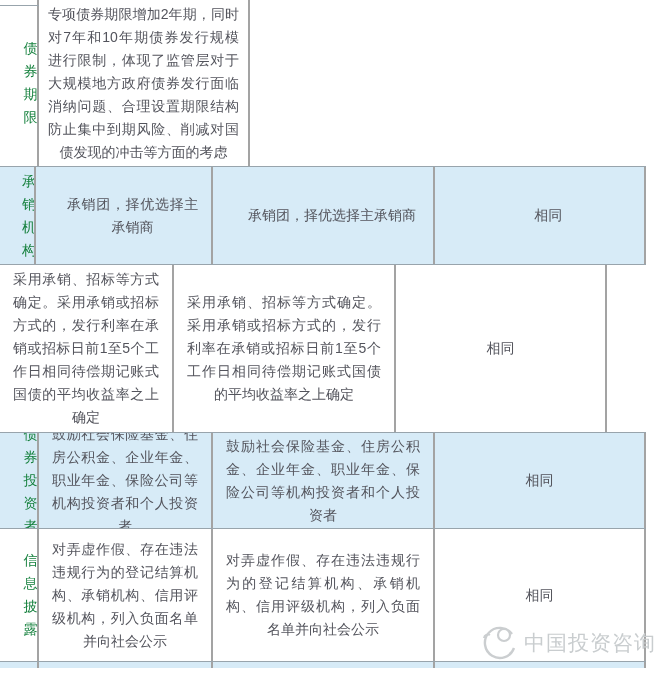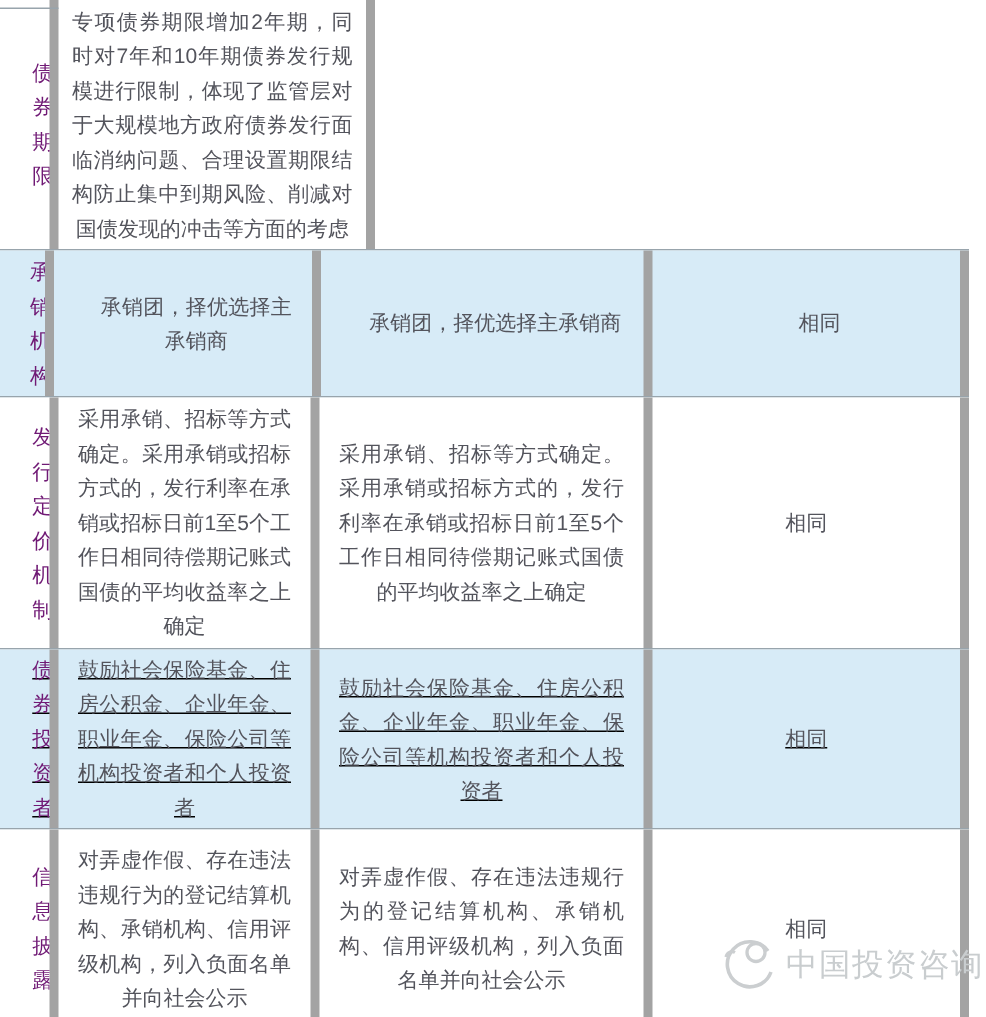--- a/index.html
+++ b/index.html
@@ -20,26 +20,26 @@
   .row {
     display:flex;
     border-bottom:1px solid #98a4ac;
     box-sizing:border-box;
     background:#ffffff;
   }
   .row.hl { background:#d7ebf7; }
   .r1 { height:167px; }
   .r2 { height:98px;gap:18px; }
   .r3 { height:168px; }
-  .r4 { height:120px;text-decoration:underline; }
+  .r4 { height:96px; }
   .r5 { height:133px; }
   .r6 { height:6px; border-bottom:none; }
   .c {
     box-sizing:border-box;
-    border-right:6px solid #a3a3a3;
+    border-right:2px solid #a3a3a3;
     display:flex; align-items:center; justify-content:center;
     overflow:hidden;
   }
   .c1 { width:39px; }
   .c2 { width:174px; }
   .c3 { width:222px; }
   .c4 { width:211px; }
   .txt {
     width:100%;
     font-size:14px; line-height:23px;
@@ -47,21 +47,21 @@
     text-align:justify;
     text-align-last:center;
     box-sizing:border-box;
   }
   .c2 .txt { padding:0 13px; }
   .c3 .txt { padding:0 13px; }
   .c4 .txt { padding:0 9px; }
   .hdr {
     width:16px;
     font-size:14px; line-height:23px;
-    color:#701a75;
+    color:#15803d;
     text-align:center;
     word-break:break-all;
     margin-left:24px;
   }
   .top-seg {
     position:absolute; top:5px; left:0;
     width:39px; height:1px;
     background:#98a4ac;
   }
   .watermark {
@@ -102,23 +102,20 @@
       </div>
       <div class="c c3">
         <div class="txt">承销团，择优选择主承销商</div>
       </div>
       <div class="c c4">
         <div class="txt">相同</div>
       </div>
     </div>
 
     <div class="row r3">
-      <div class="c c1">
-        <div class="hdr">发行定价机制</div>
-      </div>
       <div class="c c2">
         <div class="txt">采用承销、招标等方式确定。采用承销或招标方式的，发行利率在承销或招标日前1至5个工作日相同待偿期记账式国债的平均收益率之上确定</div>
       </div>
       <div class="c c3">
         <div class="txt">采用承销、招标等方式确定。采用承销或招标方式的，发行利率在承销或招标日前1至5个工作日相同待偿期记账式国债的平均收益率之上确定</div>
       </div>
       <div class="c c4">
         <div class="txt">相同</div>
       </div>
     </div>

